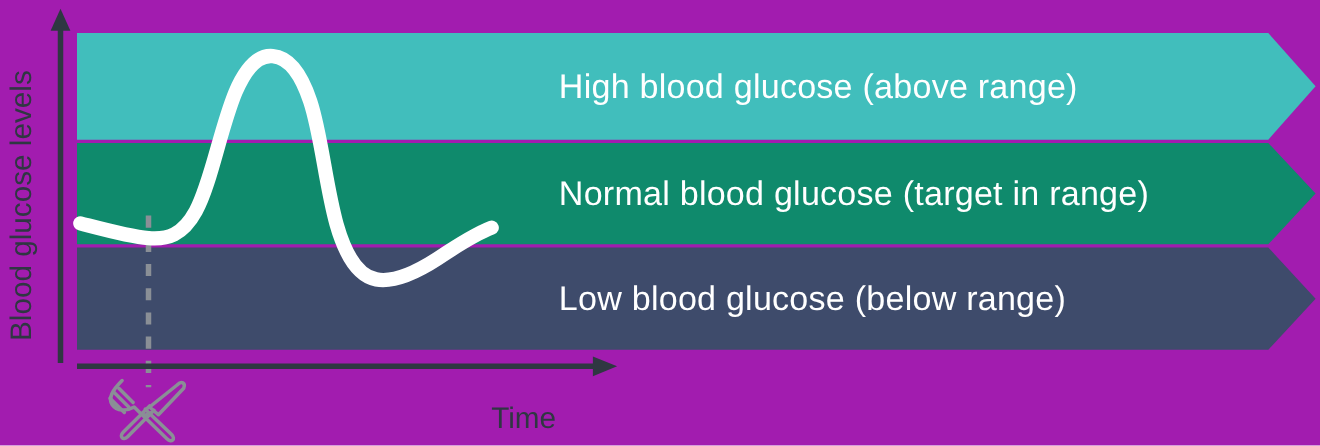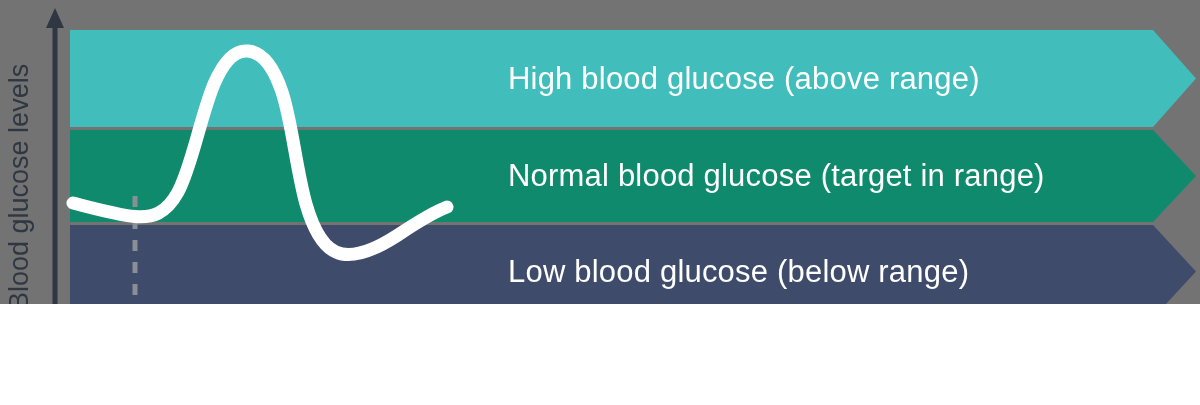--- a/index.html
+++ b/index.html
@@ -7,22 +7,22 @@
     margin: 0;
     padding: 0;
     background: #ffffff;
   }
   body {
     font-family: "Liberation Sans", sans-serif;
   }
   #diagram-root {
     position: relative;
     width: 1200px;
-    height: 304px;
-    background: #737373;
+    height: 405px;
+    background: #a21caf;
     overflow: hidden;
   }
   #diagram-svg {
     position: absolute;
     left: 0;
     top: 0;
     width: 1200px;
     height: 405px;
     display: block;
   }

